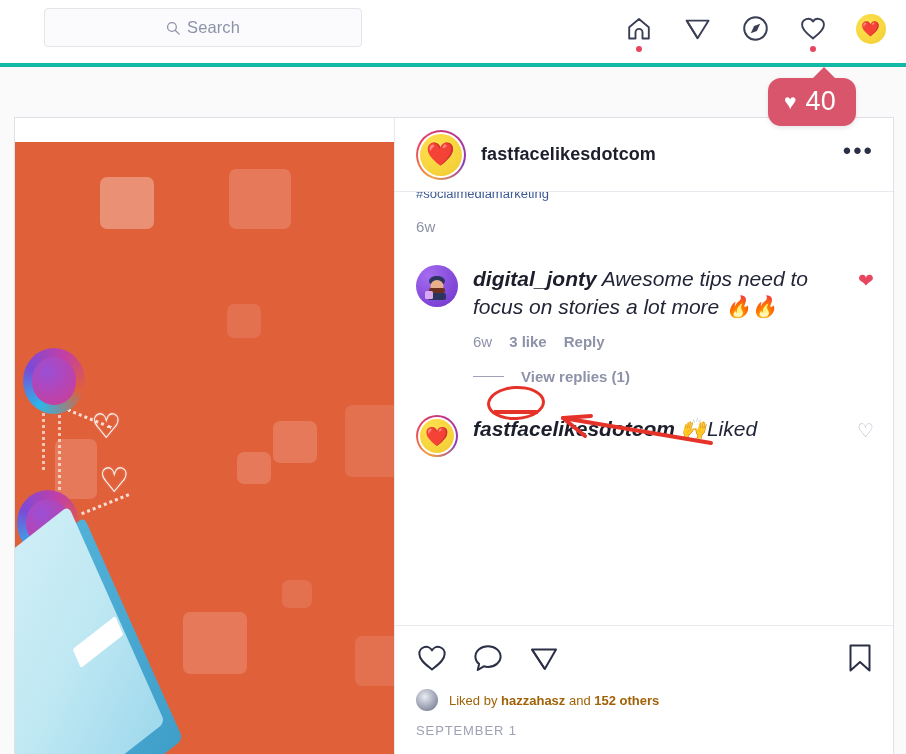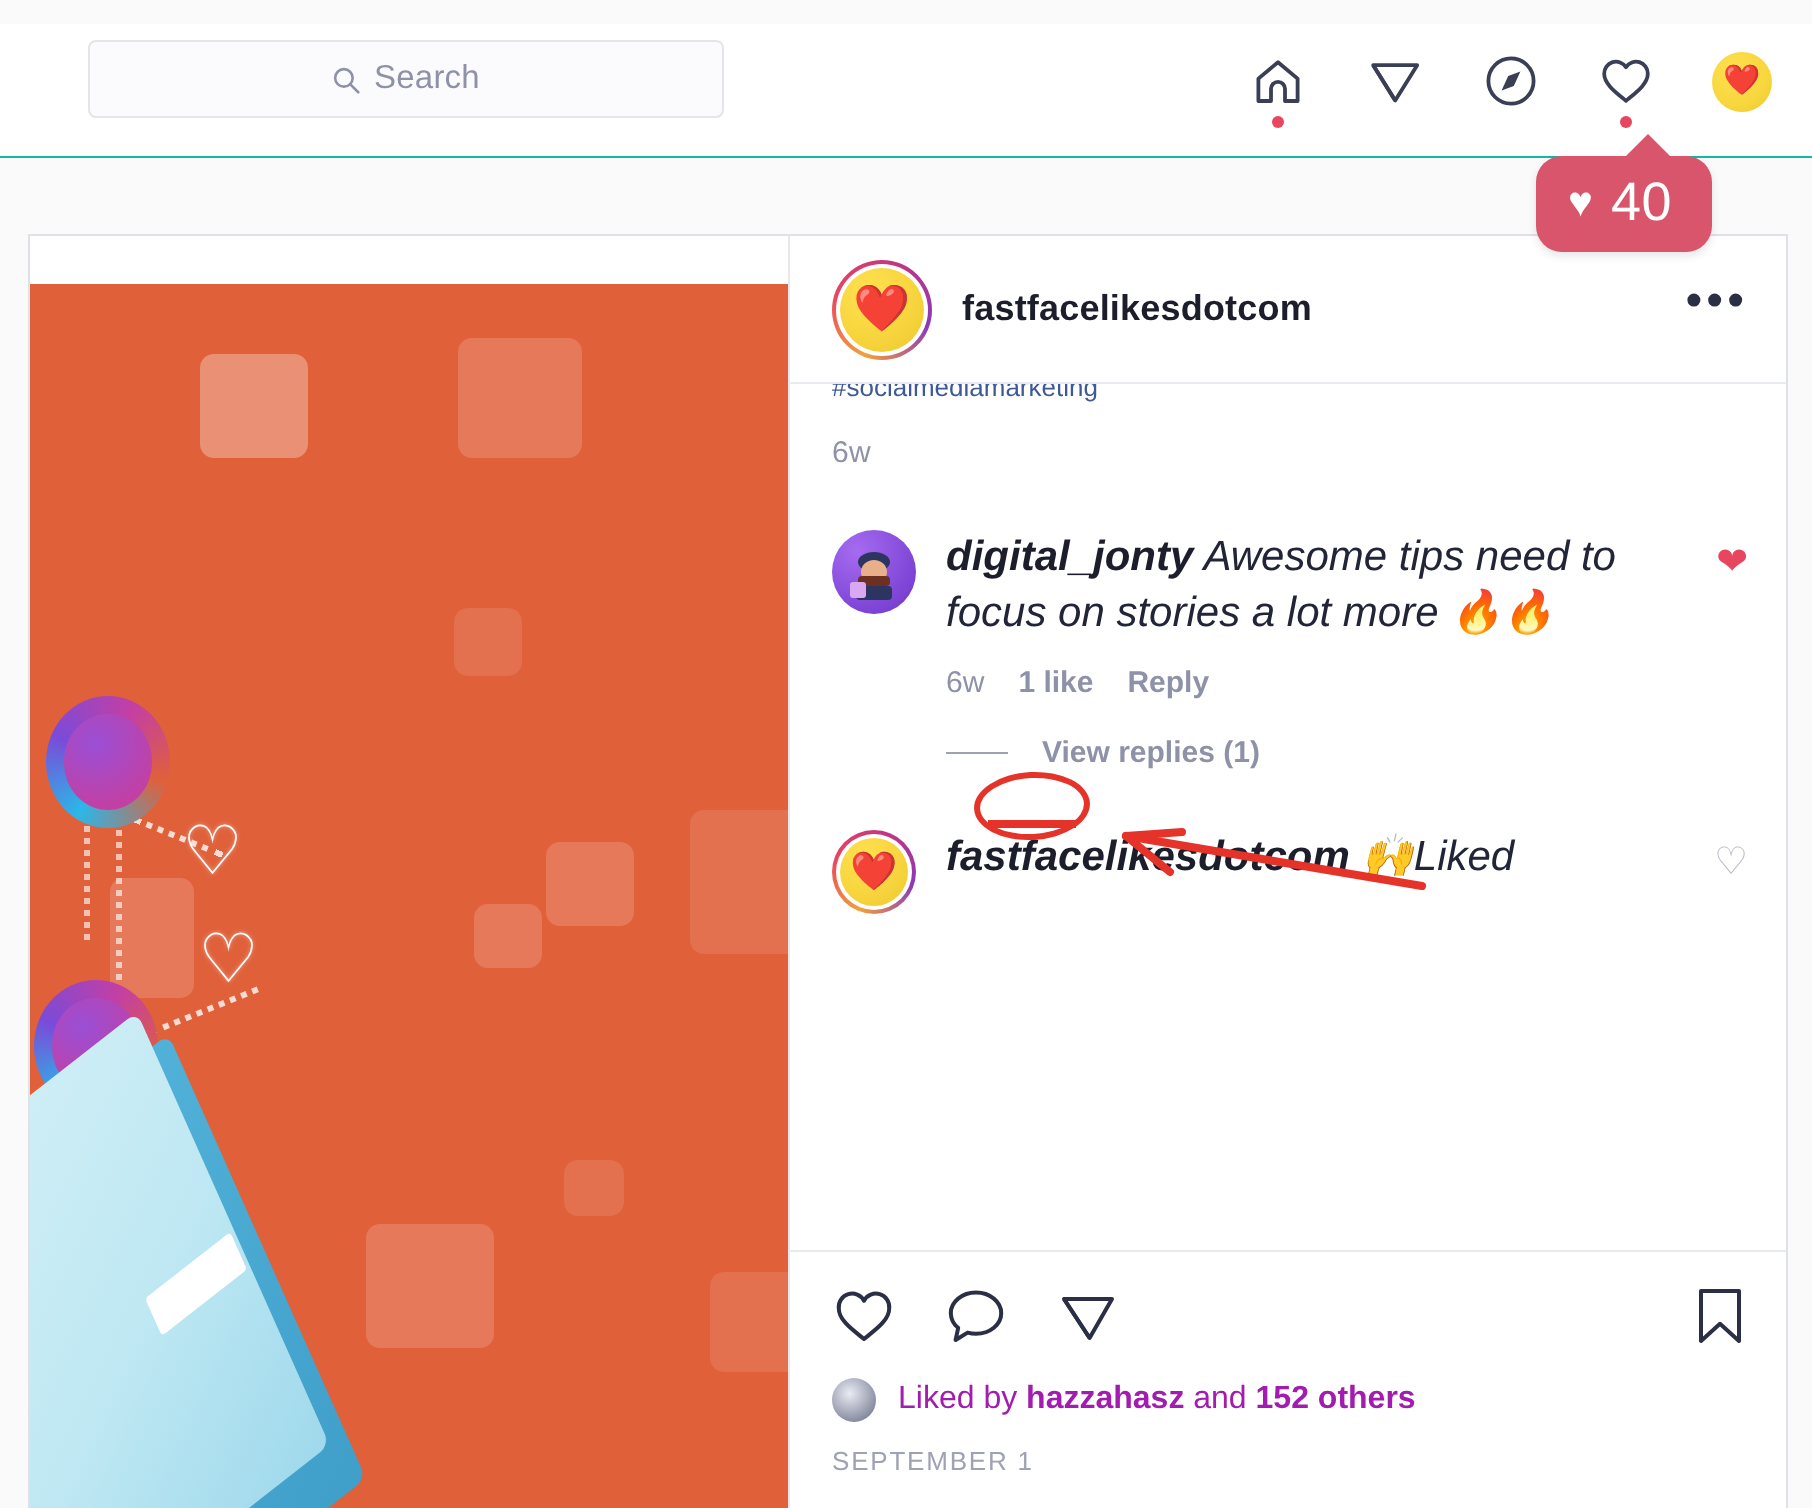--- a/index.html
+++ b/index.html
@@ -6,23 +6,23 @@
   html, body {
     width: 906px; height: 754px;
     font-family: "Liberation Sans", sans-serif;
     background: #ffffff;
     overflow: hidden;
   }
   .screen { position: relative; width: 906px; height: 754px; background: #fafafa; }
 
   
   .topbar {
-    position: absolute; left: 0; top: 12px; width: 906px; height: 67px;
+    position: absolute; left: 0; top: 0; width: 906px; height: 67px;
     background: #ffffff;
-    border-bottom: 1px solid #14b8a6;
+    border-bottom: 4px solid #14b8a6;
   }
   .search-box {
     position: absolute; left: 44px; top: 8px; width: 318px; height: 39px;
     border: 1px solid #e3e5ea; border-radius: 4px;
     background: #fbfbfd;
     display: flex; align-items: center; justify-content: center; gap: 7px;
   }
   .search-icon { width: 14px; height: 14px; display: block; }
   .search-text { font-size: 16.5px; color: #8e92a8; letter-spacing: .1px; }
 
@@ -182,21 +182,21 @@
   }
   .act-left { display: flex; gap: 24px; }
   .act-right { margin-left: auto; }
   .act { cursor: pointer; display: block; }
 
   .likedby { display: flex; align-items: center; gap: 11px; padding: 15px 21px 0 21px; }
   .likedby-av {
     width: 22px; height: 22px; border-radius: 50%;
     background: radial-gradient(circle at 40% 35%, #e9ecf3, #8b90a4 70%, #5c617a 100%);
   }
-  .likedby-text { font-size: 16px; color: #a21caf; }
+  .likedby-text { font-size: 13px; color: #a16207; }
   .likedby-text b { font-weight: 700; }
   .postdate { font-size: 13px; color: #9ea2b4; letter-spacing: .9px;
               padding: 12px 21px 16px 21px; text-transform: uppercase; }
   .addrow {
     border-top: 1px solid #e9eaf0;
     display: flex; align-items: center;
     padding: 20px 21px 0 21px; height: 62px;
   }
   .addinput { flex: 1; font-size: 18px; color: #9ea2b4; border: none; outline: none;
               background: transparent; font-family: inherit; }
@@ -334,21 +334,21 @@
               <ellipse cx="12" cy="12" rx="6.5" ry="6" fill="#e8b08a"></ellipse>
               <rect x="4" y="14" width="16" height="5" rx="2" fill="#6b3020"></rect>
               <rect x="3" y="19" width="18" height="7" rx="2" fill="#2b3560"></rect>
               <rect x="0" y="17" width="8" height="8" rx="1.5" fill="#d8a8f0"></rect>
             </svg>
           </div>
           <div class="cm-body">
             <div class="cm-text"><span class="cm-user">digital_jonty</span><span> Awesome tips need to focus on stories a lot more 🔥🔥</span></div>
             <div class="cm-meta">
               <span>6w</span>
-              <span class="bold">1 like</span>
+              <span class="bold">3 like</span>
               <span class="bold">Reply</span>
             </div>
           </div>
           <span class="cm-like">❤</span>
         </div>
 
         <div class="replies">
           <span class="rep-line"></span>
           <span class="rep-text">View replies (1)</span>
         </div>

